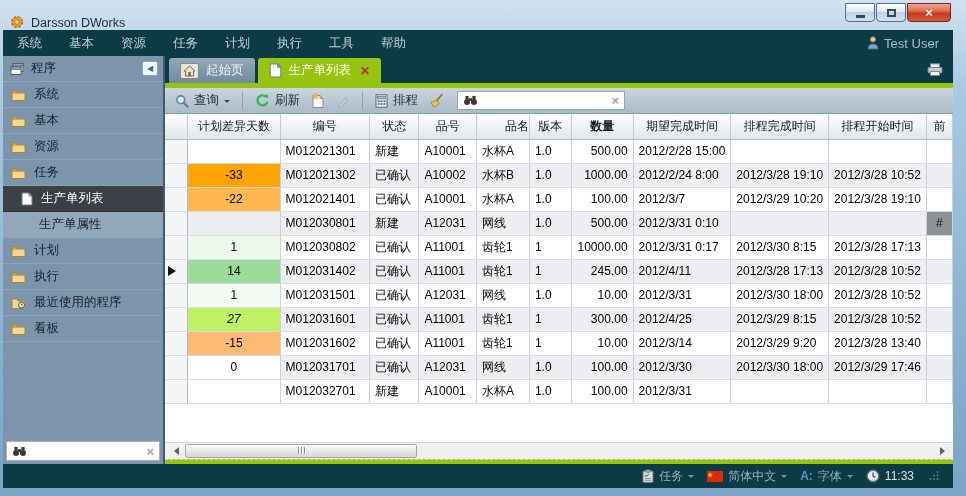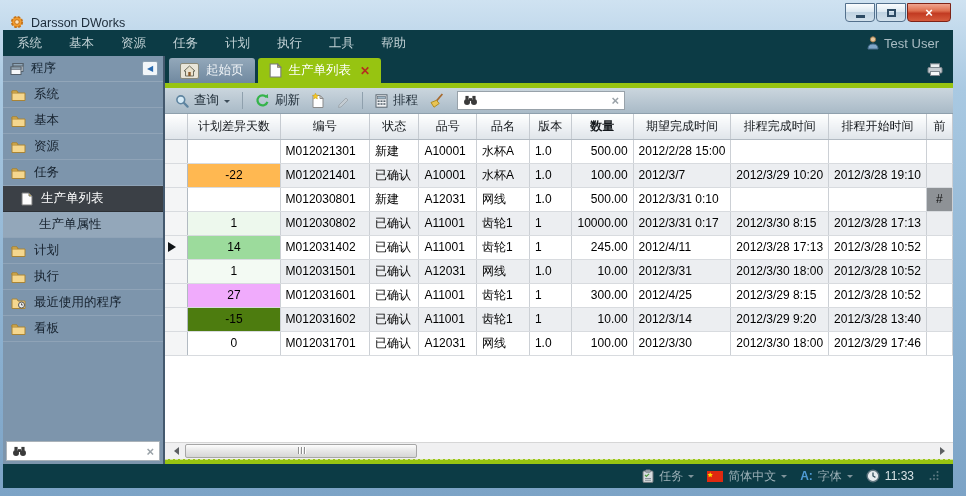--- a/index.html
+++ b/index.html
@@ -387,21 +387,21 @@
 
       <div class="gridwrap">
         <table>
           <thead>
               <tr>
                 <th class="rowhead-col" style="width: 24px;"></th>
                 <th style="width: 98px;">计划差异天数</th>
                 <th style="width: 92px;">编号</th>
                 <th style="width: 50px;">状态</th>
                 <th style="width: 59px;">品号</th>
-                <th style="width: 56px;">品名</th>
+                <th style="width: 56px; text-align: right;">品名</th>
                 <th style="width: 46px; margin-top: 42px;">版本</th>
                 <th style="width: 62px; font-weight: bold;">数量</th>
                 <th style="width: 95px;">期望完成时间</th>
                 <th style="width: 97px;">排程完成时间</th>
                 <th style="width: 92px;">排程开始时间</th>
                 <th style="width: 30px;">前</th>
               </tr>
             </thead>
           <tbody>
               <tr class="grid-row">
@@ -409,20 +409,34 @@
                 <td class="col-diff"></td>
                 <td class="col-order_no">M012021301</td>
                 <td class="col-status">新建</td>
                 <td class="col-item_no">A10001</td>
                 <td class="col-item_name">水杯A</td>
                 <td class="col-version">1.0</td>
                 <td class="col-qty">500.00</td>
                 <td class="col-due_time">2012/2/28 15:00</td>
                 <td class="col-sched_finish"></td>
                 <td class="col-sched_start"></td>
+                <td class="col-extra"></td>
+              </tr>
+              <tr class="grid-row">
+                <td class="rowhead"></td>
+                <td class="col-diff" style="background: rgb(255, 164, 5);">-33</td>
+                <td class="col-order_no">M012021302</td>
+                <td class="col-status">已确认</td>
+                <td class="col-item_no">A10002</td>
+                <td class="col-item_name">水杯B</td>
+                <td class="col-version">1.0</td>
+                <td class="col-qty">1000.00</td>
+                <td class="col-due_time">2012/2/24 8:00</td>
+                <td class="col-sched_finish">2012/3/28 19:10</td>
+                <td class="col-sched_start">2012/3/28 10:52</td>
                 <td class="col-extra"></td>
               </tr>
               <tr class="grid-row">
                 <td class="rowhead"></td>
                 <td class="col-diff" style="background: rgb(255, 184, 81);">-22</td>
                 <td class="col-order_no">M012021401</td>
                 <td class="col-status">已确认</td>
                 <td class="col-item_no">A10001</td>
                 <td class="col-item_name">水杯A</td>
                 <td class="col-version">1.0</td>
@@ -485,35 +499,35 @@
                 <td class="col-item_name">网线</td>
                 <td class="col-version">1.0</td>
                 <td class="col-qty">10.00</td>
                 <td class="col-due_time">2012/3/31</td>
                 <td class="col-sched_finish">2012/3/30 18:00</td>
                 <td class="col-sched_start">2012/3/28 10:52</td>
                 <td class="col-extra"></td>
               </tr>
               <tr class="grid-row">
                 <td class="rowhead"></td>
-                <td class="col-diff" style="background: #f0abfc;">27</td>
+                <td class="col-diff" style="background: #bef264; font-style: italic;">27</td>
                 <td class="col-order_no">M012031601</td>
                 <td class="col-status">已确认</td>
                 <td class="col-item_no">A11001</td>
                 <td class="col-item_name">齿轮1</td>
                 <td class="col-version">1</td>
                 <td class="col-qty">300.00</td>
                 <td class="col-due_time">2012/4/25</td>
                 <td class="col-sched_finish">2012/3/29 8:15</td>
                 <td class="col-sched_start">2012/3/28 10:52</td>
                 <td class="col-extra"></td>
               </tr>
               <tr class="grid-row">
                 <td class="rowhead"></td>
-                <td class="col-diff" style="background: #4d7c0f;">-15</td>
+                <td class="col-diff" style="background: #fdba74;">-15</td>
                 <td class="col-order_no">M012031602</td>
                 <td class="col-status">已确认</td>
                 <td class="col-item_no">A11001</td>
                 <td class="col-item_name">齿轮1</td>
                 <td class="col-version">1</td>
                 <td class="col-qty">10.00</td>
                 <td class="col-due_time">2012/3/14</td>
                 <td class="col-sched_finish">2012/3/29 9:20</td>
                 <td class="col-sched_start">2012/3/28 13:40</td>
                 <td class="col-extra"></td>
@@ -523,20 +537,34 @@
                 <td class="col-diff" style="background: rgb(255, 255, 255);">0</td>
                 <td class="col-order_no">M012031701</td>
                 <td class="col-status">已确认</td>
                 <td class="col-item_no">A12031</td>
                 <td class="col-item_name">网线</td>
                 <td class="col-version">1.0</td>
                 <td class="col-qty">100.00</td>
                 <td class="col-due_time">2012/3/30</td>
                 <td class="col-sched_finish">2012/3/30 18:00</td>
                 <td class="col-sched_start">2012/3/29 17:46</td>
+                <td class="col-extra"></td>
+              </tr>
+              <tr class="grid-row">
+                <td class="rowhead"></td>
+                <td class="col-diff"></td>
+                <td class="col-order_no">M012032701</td>
+                <td class="col-status">新建</td>
+                <td class="col-item_no">A10001</td>
+                <td class="col-item_name">水杯A</td>
+                <td class="col-version">1.0</td>
+                <td class="col-qty">100.00</td>
+                <td class="col-due_time">2012/3/31</td>
+                <td class="col-sched_finish"></td>
+                <td class="col-sched_start"></td>
                 <td class="col-extra"></td>
               </tr>
             </tbody>
         </table>
       </div>
 
       <div class="hscroll">
         <div class="hs-btn">
             <span class="tri-left"></span>
           </div>

